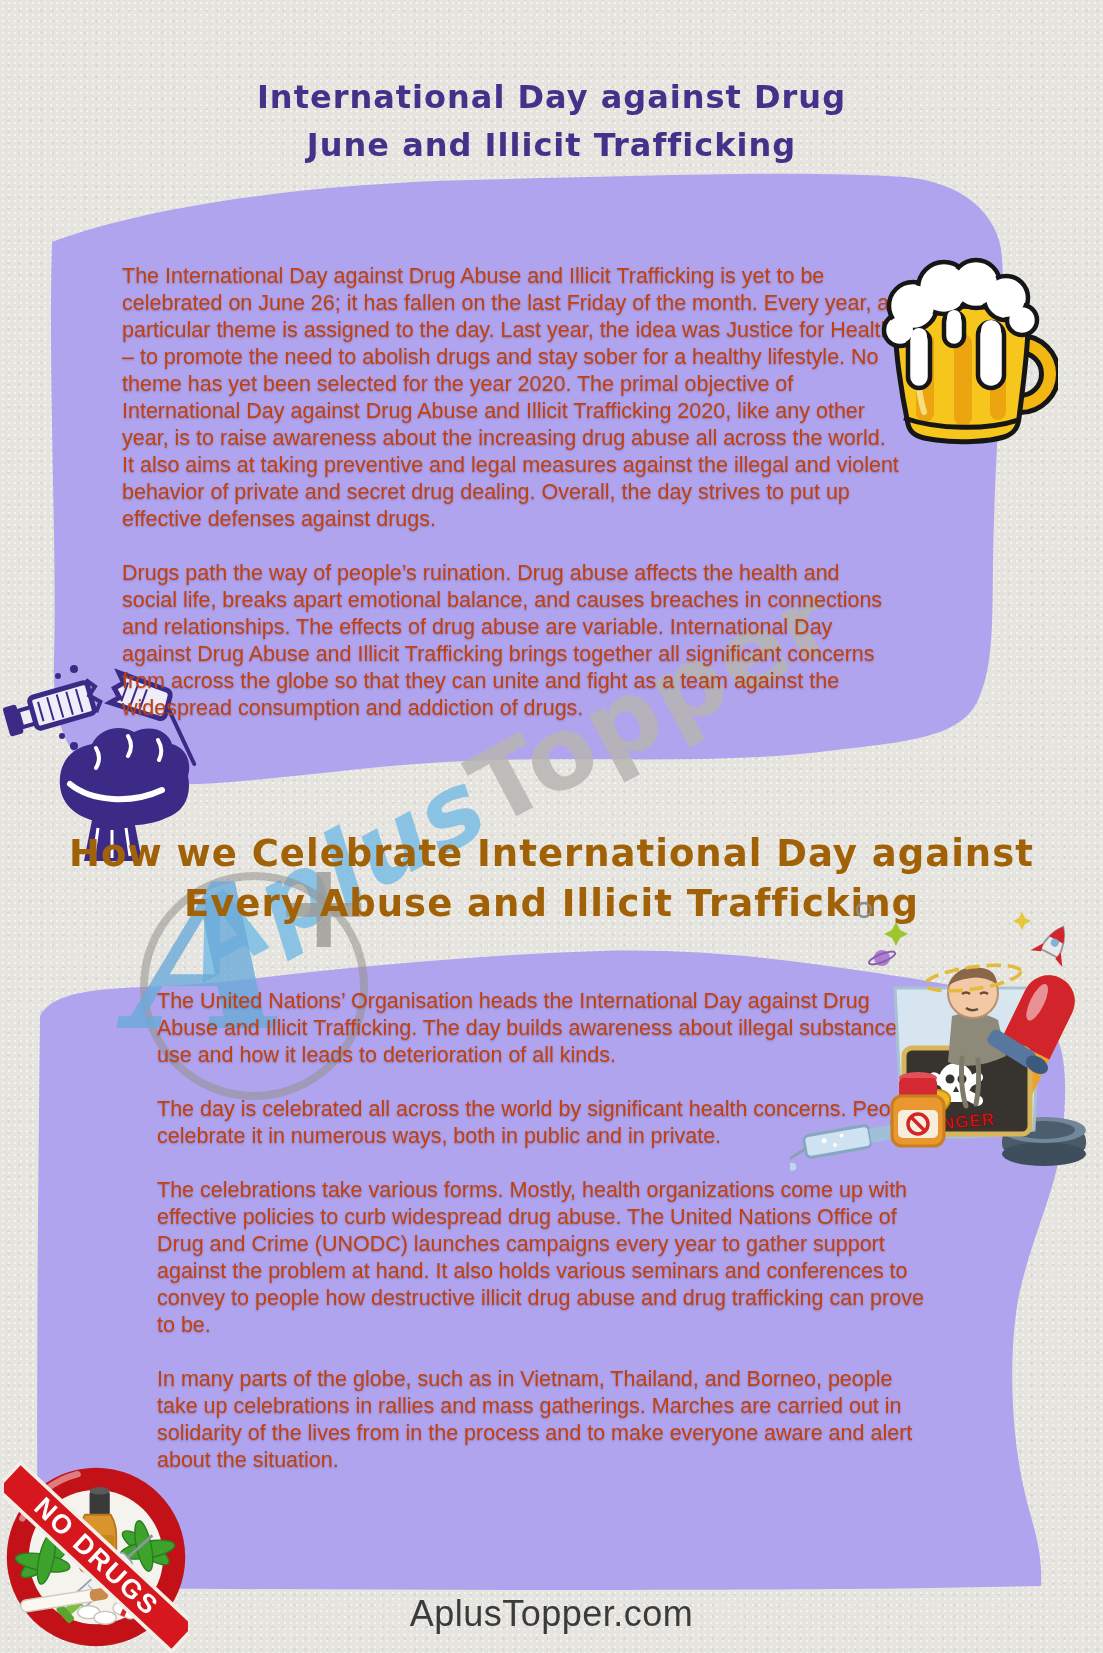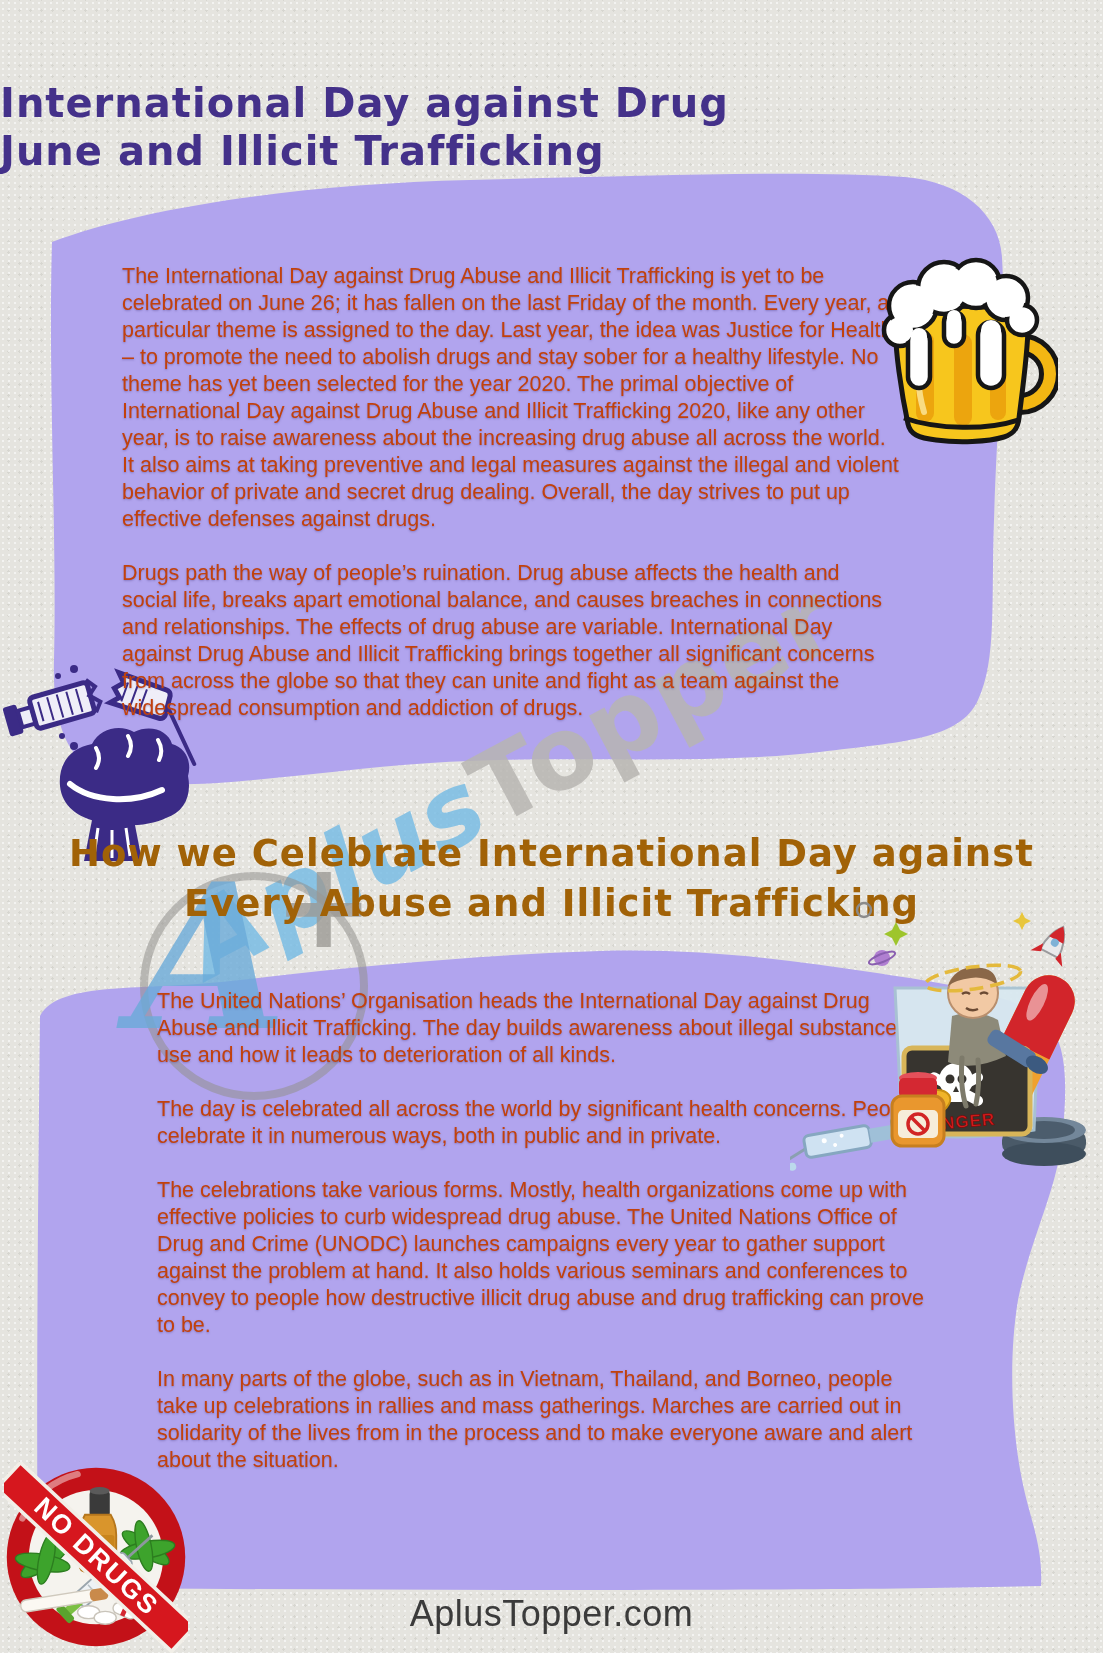--- a/index.html
+++ b/index.html
@@ -32,23 +32,23 @@
     position:absolute;left:-16px;top:-32px;
     font-family:"DejaVu Serif",serif;font-style:italic;font-weight:bold;
     font-size:200px;line-height:1.1;color:rgba(106,170,216,.8);
   }
   .wm-logo .logo-plus{
     position:absolute;right:-14px;top:-44px;
     font-family:"DejaVu Sans",sans-serif;font-weight:bold;
     font-size:120px;color:rgba(155,153,148,.8);
   }
   .page-title{
-    position:absolute;top:52px;left:0;width:100%;text-align:left;z-index:5;
+    position:absolute;top:52px;left:0;width:100%;text-align:center;z-index:5;
     font-family:"DejaVu Sans",sans-serif;font-weight:bold;
-    font-size:40px;line-height:48px;color:#44318a;letter-spacing:1px;
+    font-size:32px;line-height:48px;color:#44318a;letter-spacing:1px;
   }
   .section2-heading{
     position:absolute;top:798px;left:0;width:100%;text-align:center;z-index:5;
     font-family:"DejaVu Sans",sans-serif;font-weight:bold;
     font-size:37px;line-height:50px;color:#a16207;letter-spacing:1px;
   }
   .body-copy{position:absolute;z-index:5;font-weight:normal;color:#c2410c;
     text-shadow:0 1px 2px rgba(92,77,150,.5);}
   .body-copy p{margin:0 0 27px 0;font-size:21.5px;line-height:27px;}
   .copy-1{left:122px;top:263px;width:778px;}

